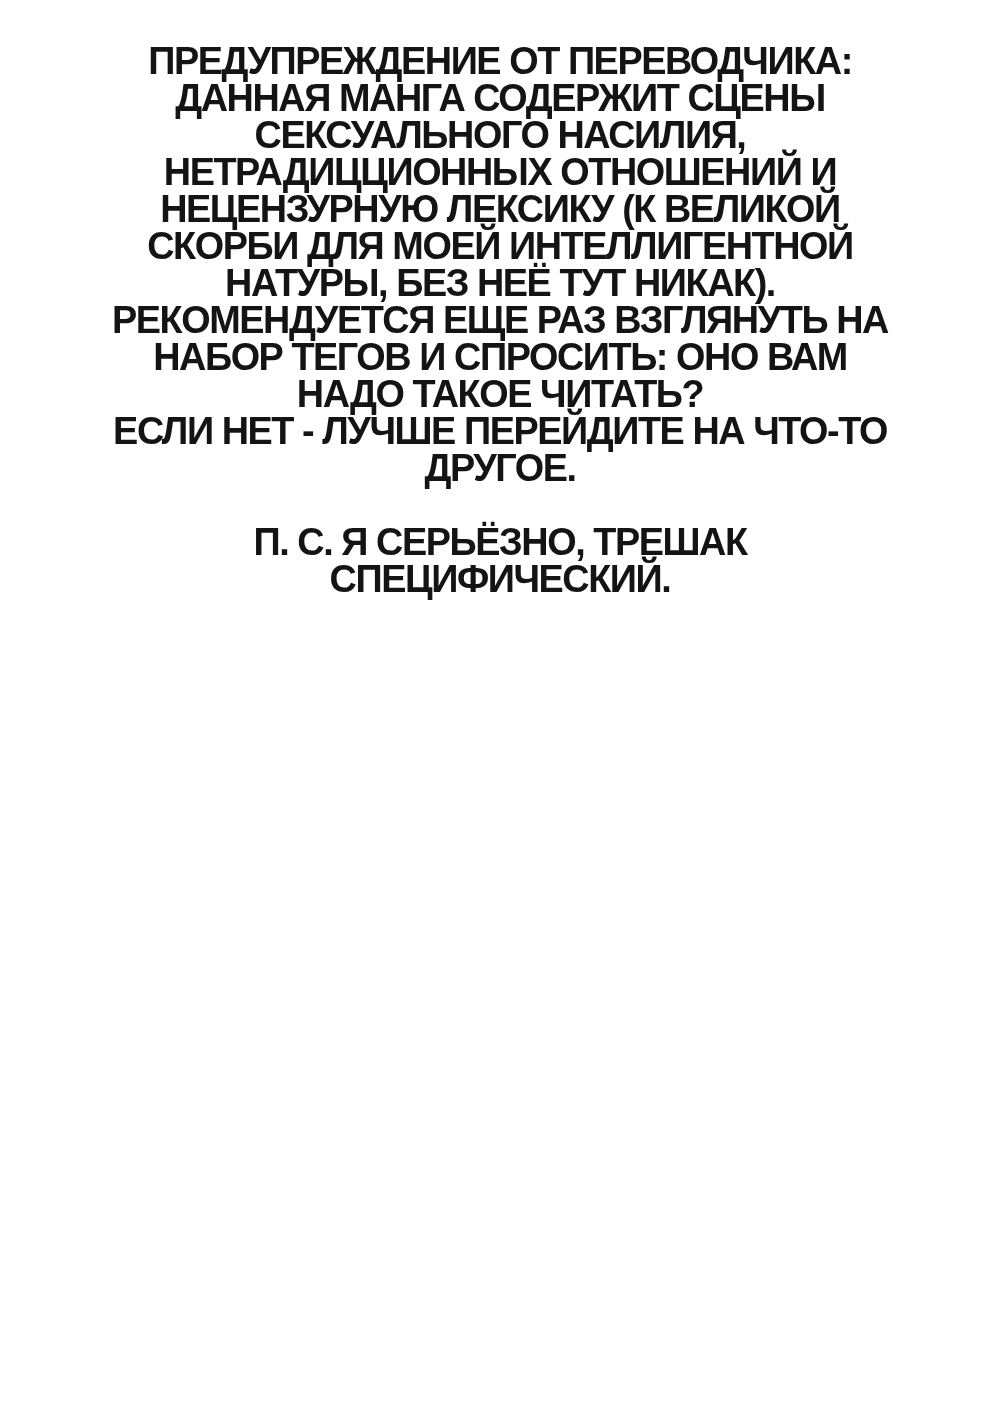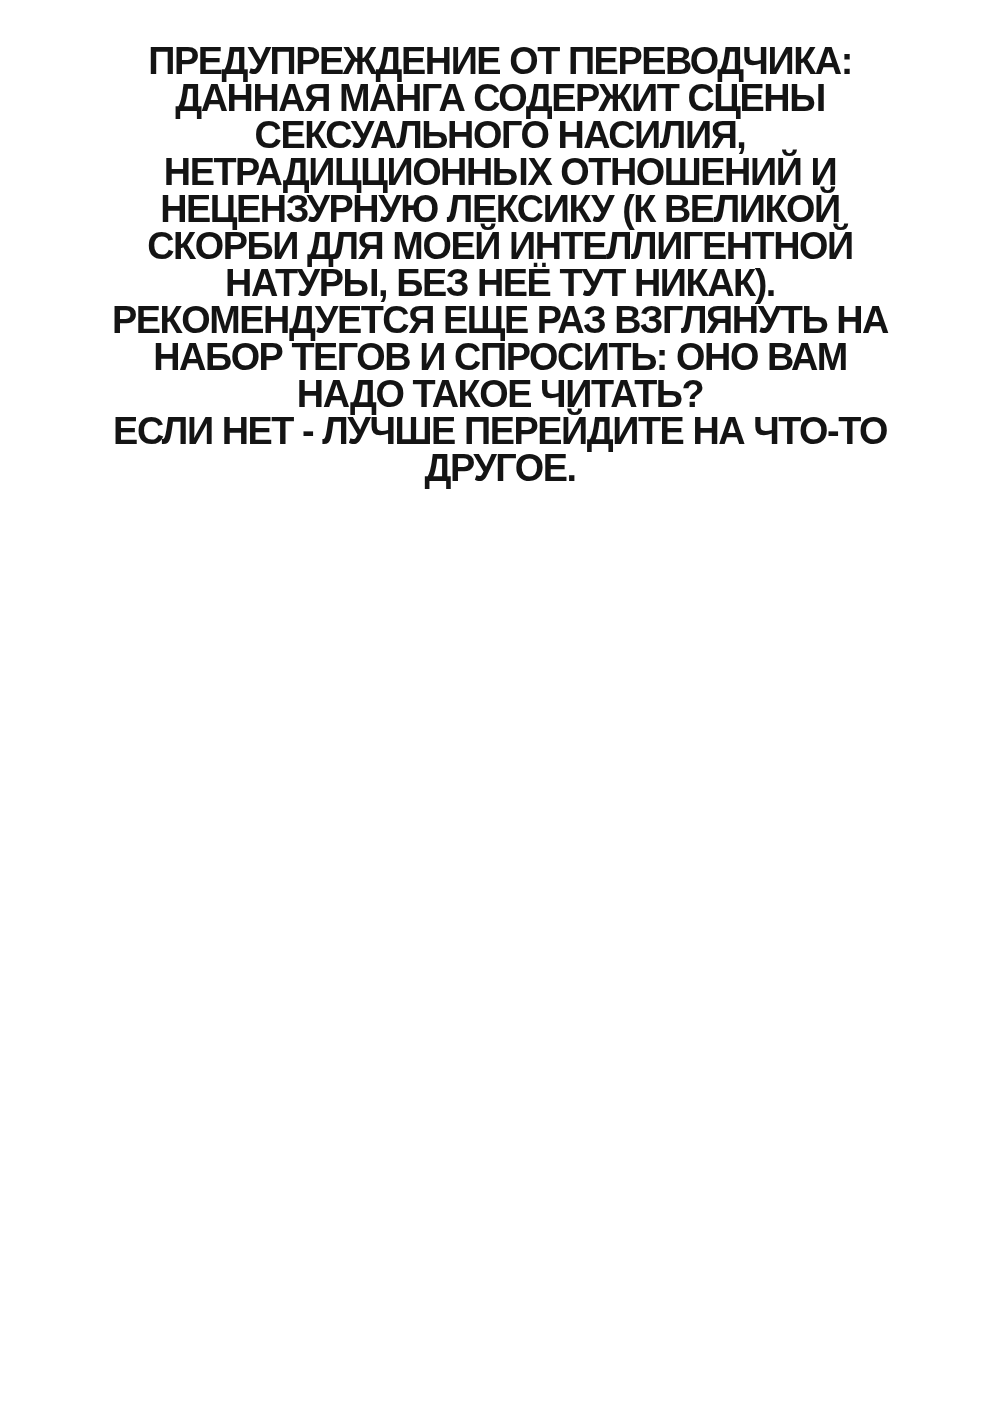--- a/index.html
+++ b/index.html
@@ -50,14 +50,18 @@
       <div class="note-line">НЕТРАДИЦЦИОННЫХ ОТНОШЕНИЙ И</div>
       <div class="note-line">НЕЦЕНЗУРНУЮ ЛЕКСИКУ (К ВЕЛИКОЙ</div>
       <div class="note-line">СКОРБИ ДЛЯ МОЕЙ ИНТЕЛЛИГЕНТНОЙ</div>
       <div class="note-line">НАТУРЫ, БЕЗ НЕЁ ТУТ НИКАК).</div>
       <div class="note-line">РЕКОМЕНДУЕТСЯ ЕЩЕ РАЗ ВЗГЛЯНУТЬ НА</div>
       <div class="note-line">НАБОР ТЕГОВ И СПРОСИТЬ: ОНО ВАМ</div>
       <div class="note-line">НАДО ТАКОЕ ЧИТАТЬ?</div>
       <div class="note-line">ЕСЛИ НЕТ - ЛУЧШЕ ПЕРЕЙДИТЕ НА ЧТО-ТО</div>
       <div class="note-line">ДРУГОЕ.</div>
     </div>
+    <div class="ps-block">
+      <div class="note-line">П. С. Я СЕРЬЁЗНО, ТРЕШАК</div>
+      <div class="note-line">СПЕЦИФИЧЕСКИЙ.</div>
+    </div>
   </div>
 </div>
 
 </body></html>

